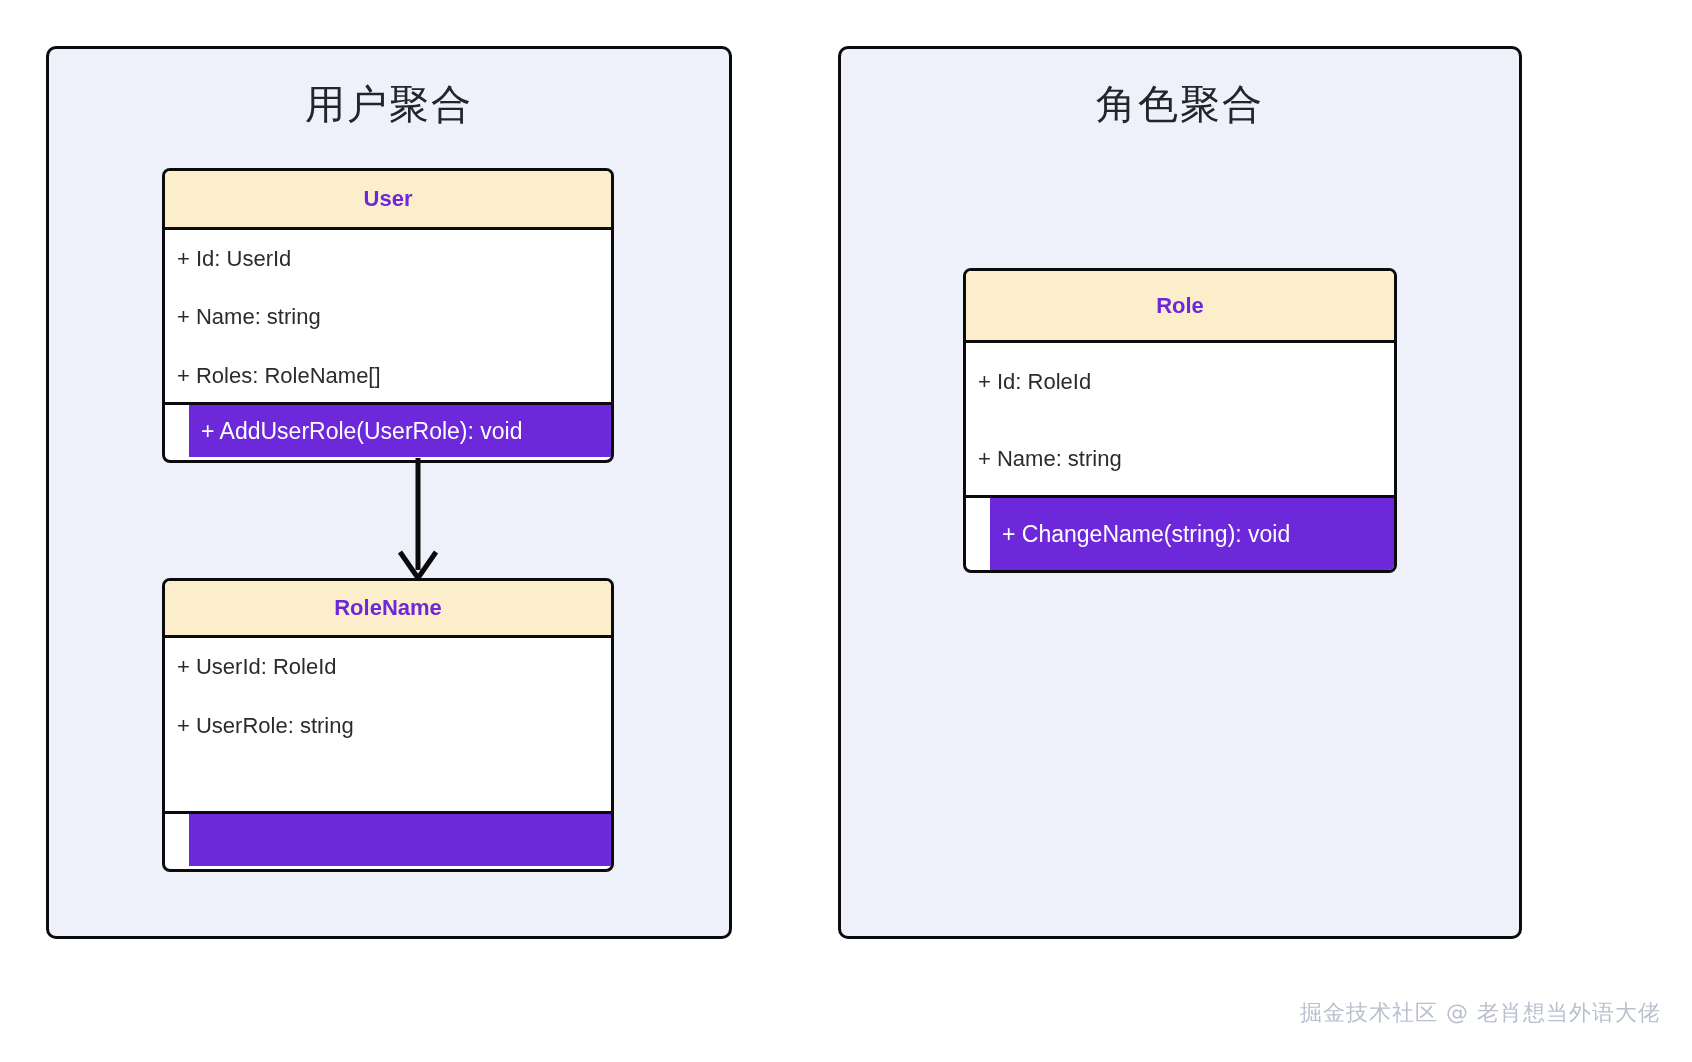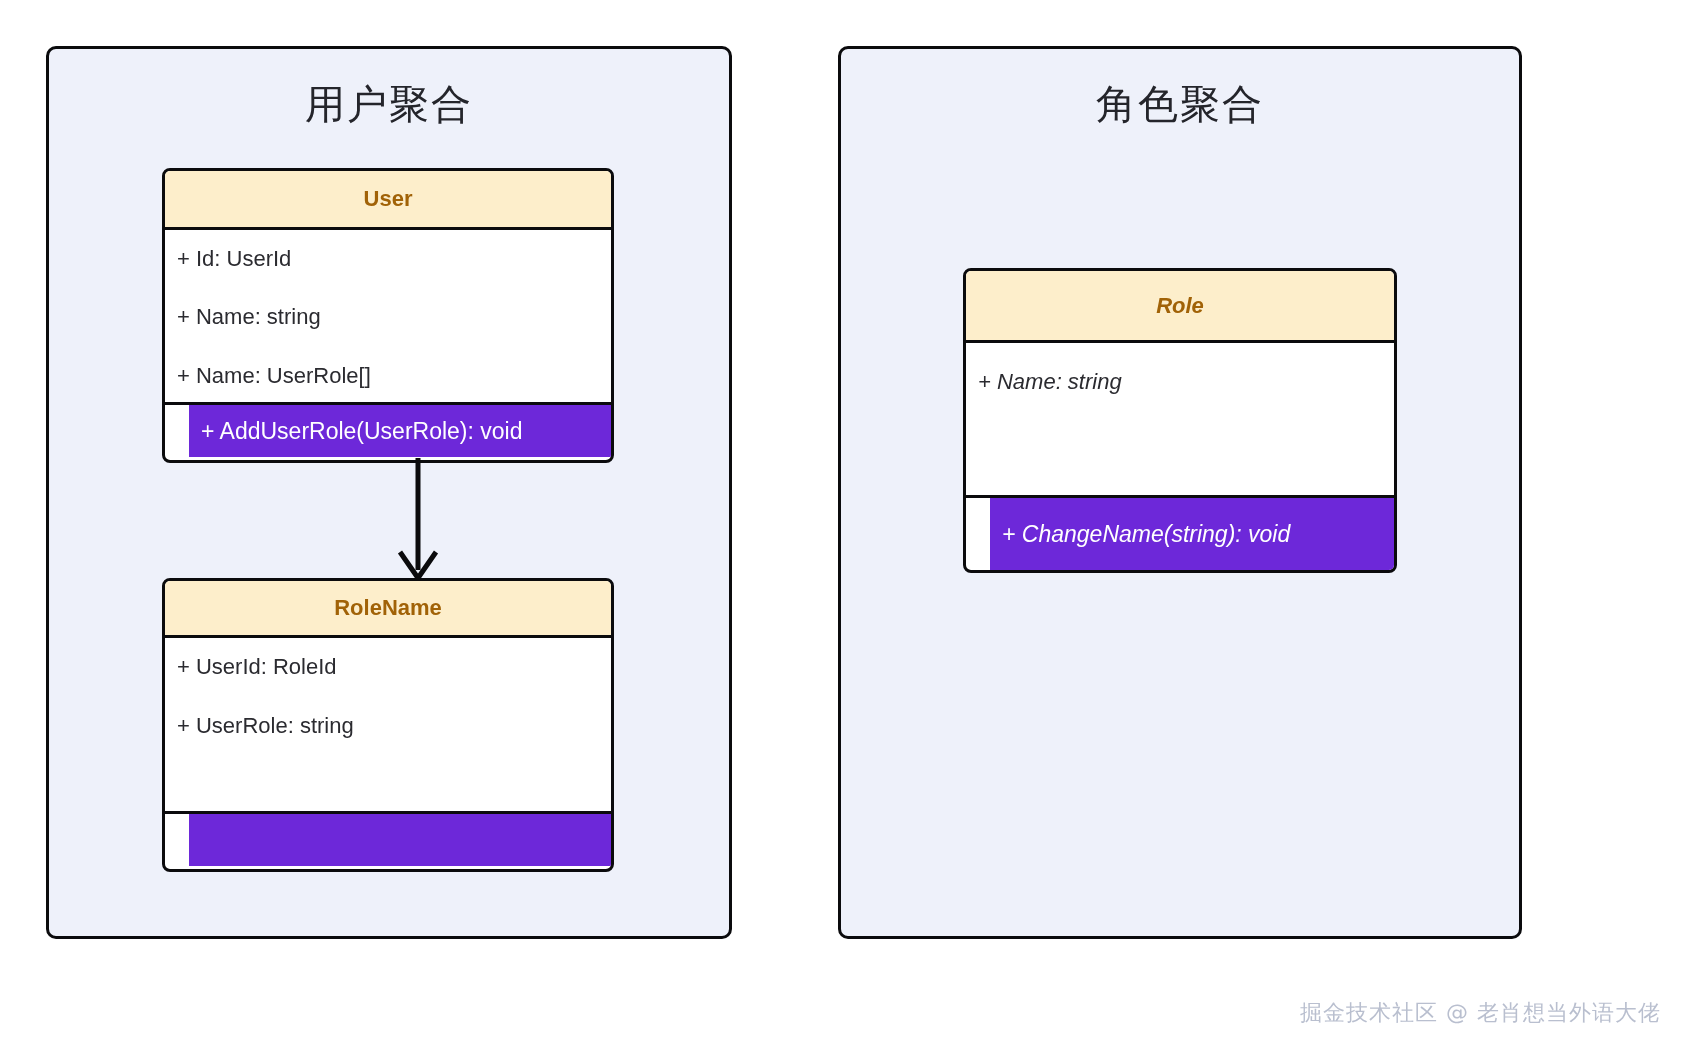--- a/index.html
+++ b/index.html
@@ -53,21 +53,21 @@
     border-radius: 8px;
     box-sizing: border-box;
     overflow: hidden;
     background: #ffffff;
   }
   .uml-header {
     background: #fdeecb;
     text-align: center;
     font-weight: bold;
     font-size: 22px;
-    color: #a16207;
+    color: #6d28d9;
     border-bottom: 3px solid #0b0b0d;
     box-sizing: border-box;
     display: flex;
     align-items: center;
     justify-content: center;
   }
   .uml-attrs {
     background: #ffffff;
     box-sizing: border-box;
     border-bottom: 3px solid #0b0b0d;
@@ -103,21 +103,21 @@
   #cls-user .uml-methods{ height: 52px; }
   #cls-user .uml-method { height: 52px; }
 
   #cls-userrole { left: 162px; top: 578px; width: 452px; height: 294px; }
   #cls-userrole .uml-header { height: 57px; }
   #cls-userrole .uml-attrs  { height: 176px; }
   #cls-userrole .uml-attr   { height: 58.6px; }
   #cls-userrole .uml-methods{ height: 52px; }
   #cls-userrole .uml-method { height: 52px; }
 
-  #cls-role     { left: 963px; top: 268px; width: 434px; height: 305px; font-style: italic; }
+  #cls-role     { left: 963px; top: 268px; width: 434px; height: 305px; }
   #cls-role .uml-header { height: 72px; }
   #cls-role .uml-attrs  { height: 155px; }
   #cls-role .uml-attr   { height: 77px; }
   #cls-role .uml-methods{ height: 72px; }
   #cls-role .uml-method { height: 72px; }
 
   
   #arrow-user-userrole {
     position: absolute;
     left: 340px;
@@ -145,21 +145,21 @@
 
   <div class="aggregate" id="agg-user">
     <div class="agg-title">用户聚合</div>
   </div>
 
   <div class="uml-class" id="cls-user">
     <div class="uml-header">User</div>
     <div class="uml-attrs">
       <div class="uml-attr">+ Id: UserId</div>
       <div class="uml-attr">+ Name: string</div>
-      <div class="uml-attr">+ Name: UserRole[]</div>
+      <div class="uml-attr">+ Roles: RoleName[]</div>
     </div>
     <div class="uml-methods">
       <div class="uml-method">+ AddUserRole(UserRole): void</div>
     </div>
   </div>
 
   <svg id="arrow-user-userrole" viewBox="0 0 160 128" xmlns="http://www.w3.org/2000/svg">
     <line x1="78" y1="0" x2="78" y2="112" stroke="#0b0b0d" stroke-width="5"></line>
     <path d="M 60 94 L 78 120 L 96 94" fill="none" stroke="#0b0b0d" stroke-width="5" stroke-linecap="butt" stroke-linejoin="miter"></path>
   </svg>
@@ -175,20 +175,21 @@
     </div>
   </div>
 
   <div class="aggregate" id="agg-role">
     <div class="agg-title">角色聚合</div>
   </div>
 
   <div class="uml-class" id="cls-role">
     <div class="uml-header">Role</div>
     <div class="uml-attrs">
+      <div class="uml-attr">+ Id: RoleId</div>
       <div class="uml-attr">+ Name: string</div>
     </div>
     <div class="uml-methods">
       <div class="uml-method">+ ChangeName(string): void</div>
     </div>
   </div>
 
   <div id="watermark">掘金技术社区 @ 老肖想当外语大佬</div>
 
 </div>

